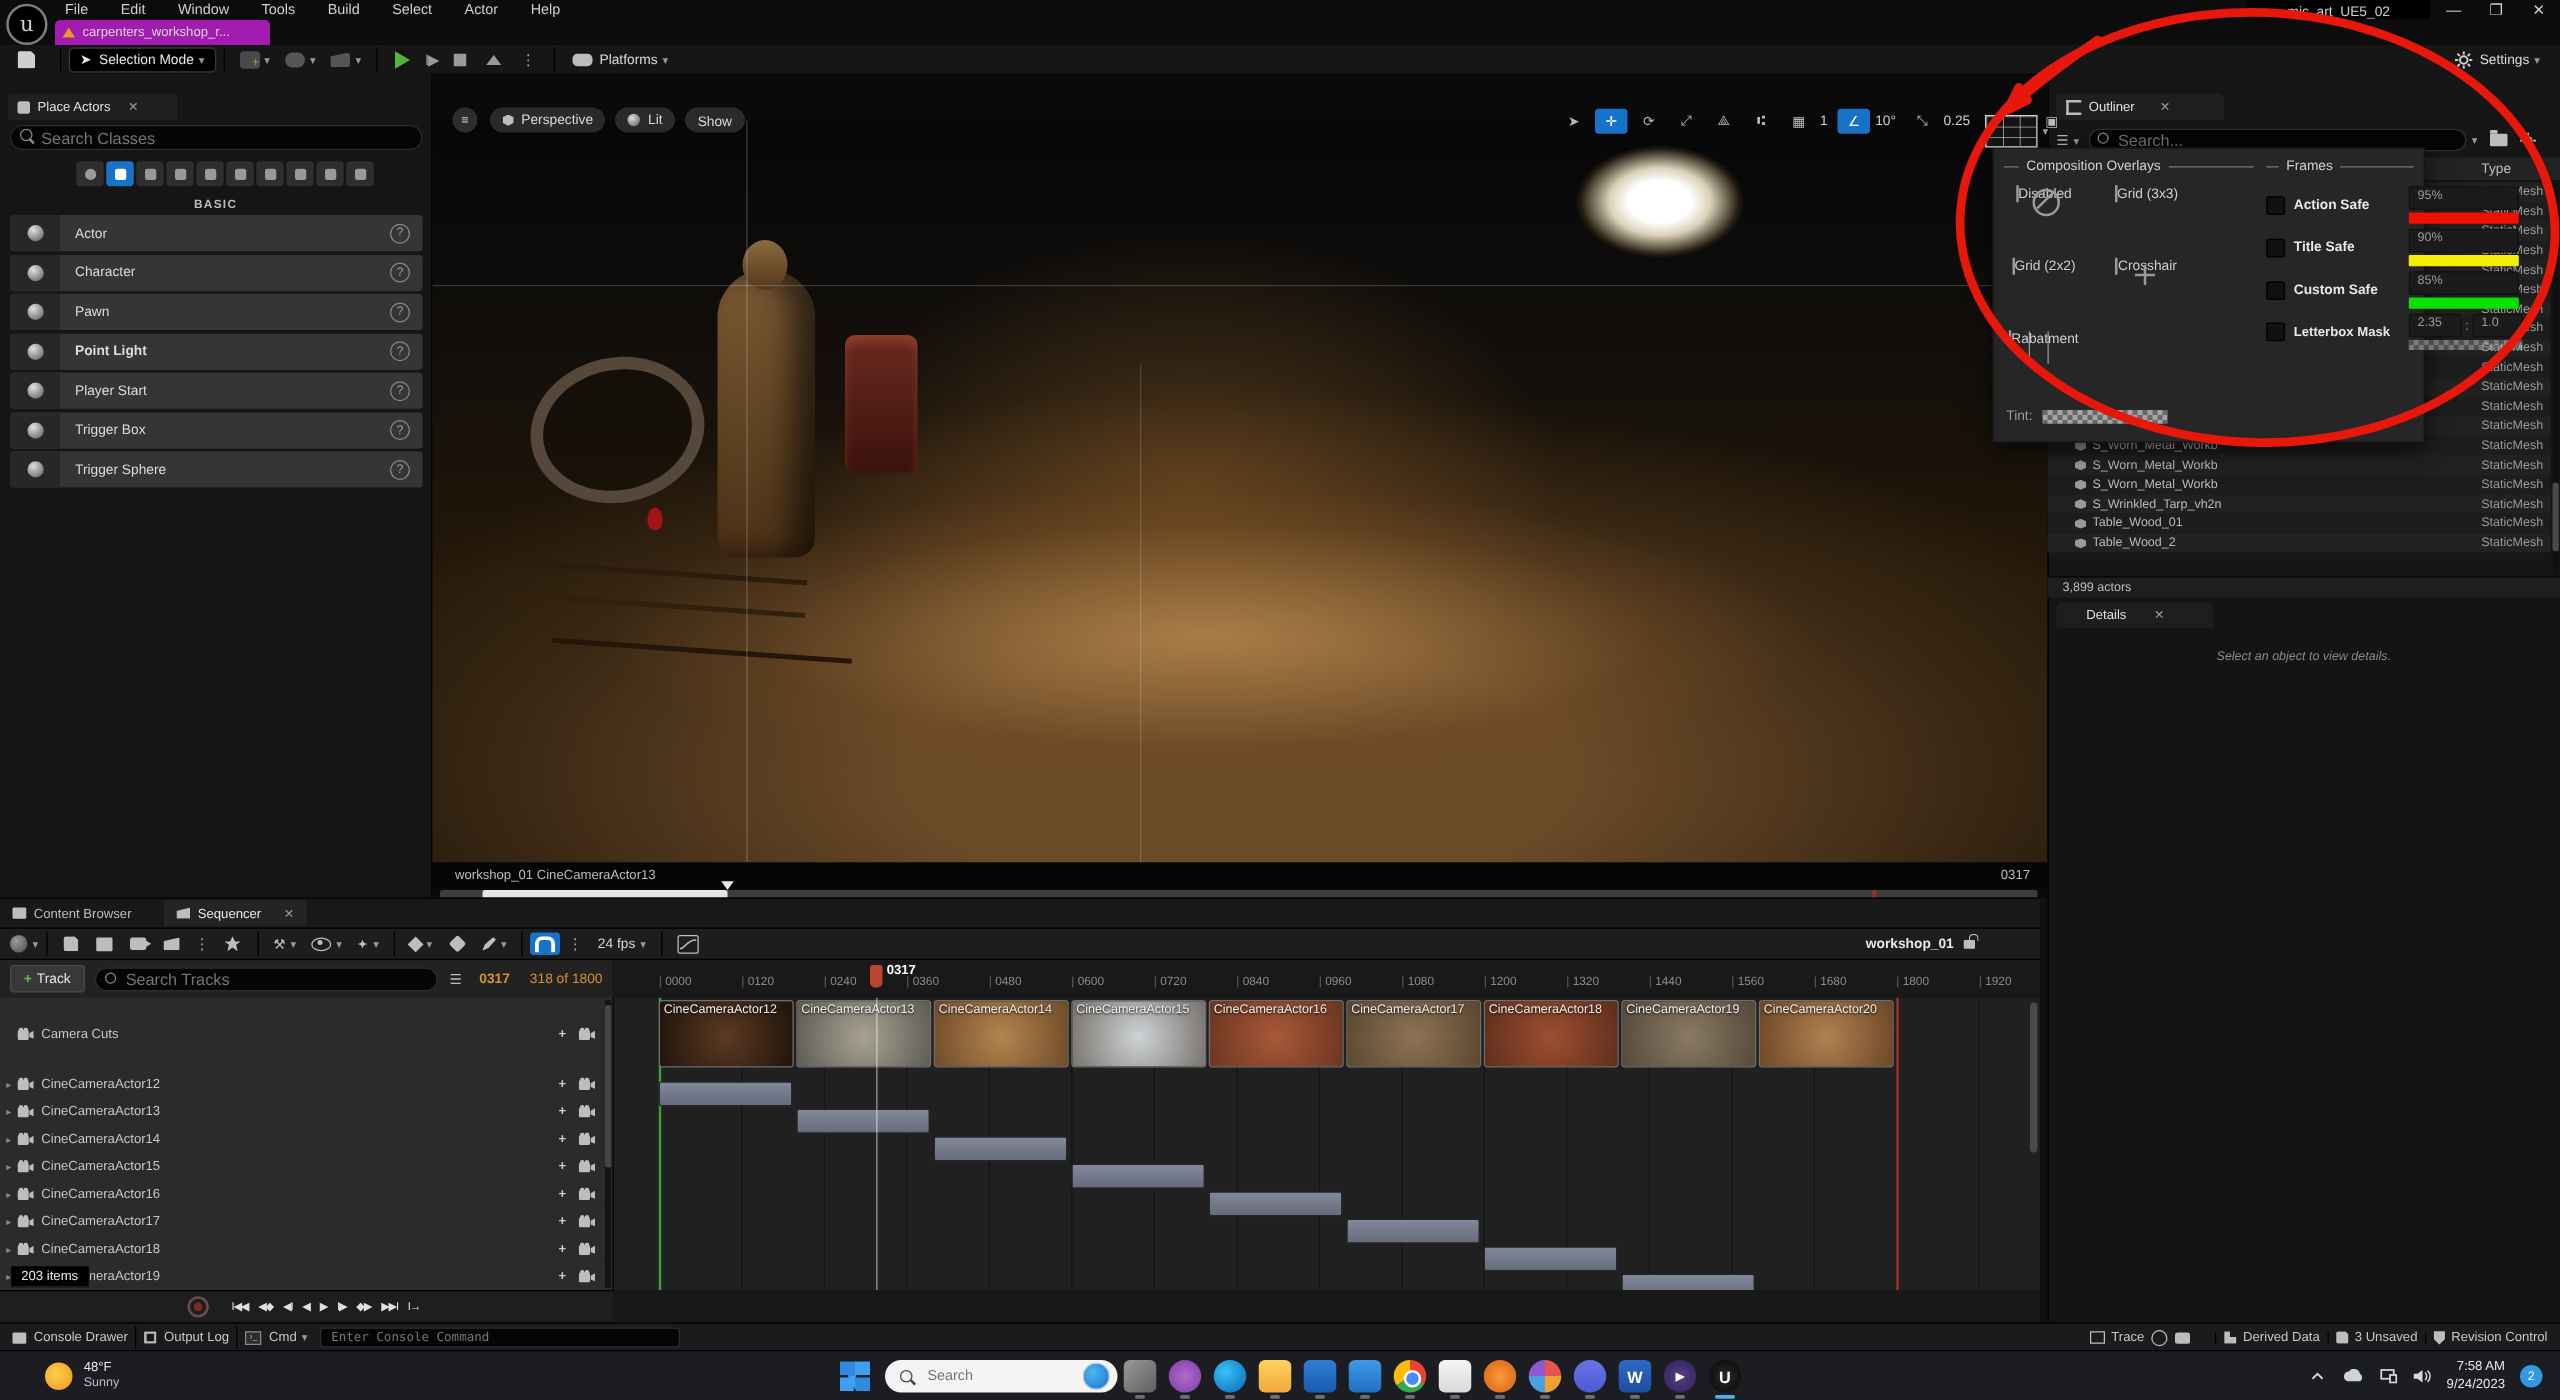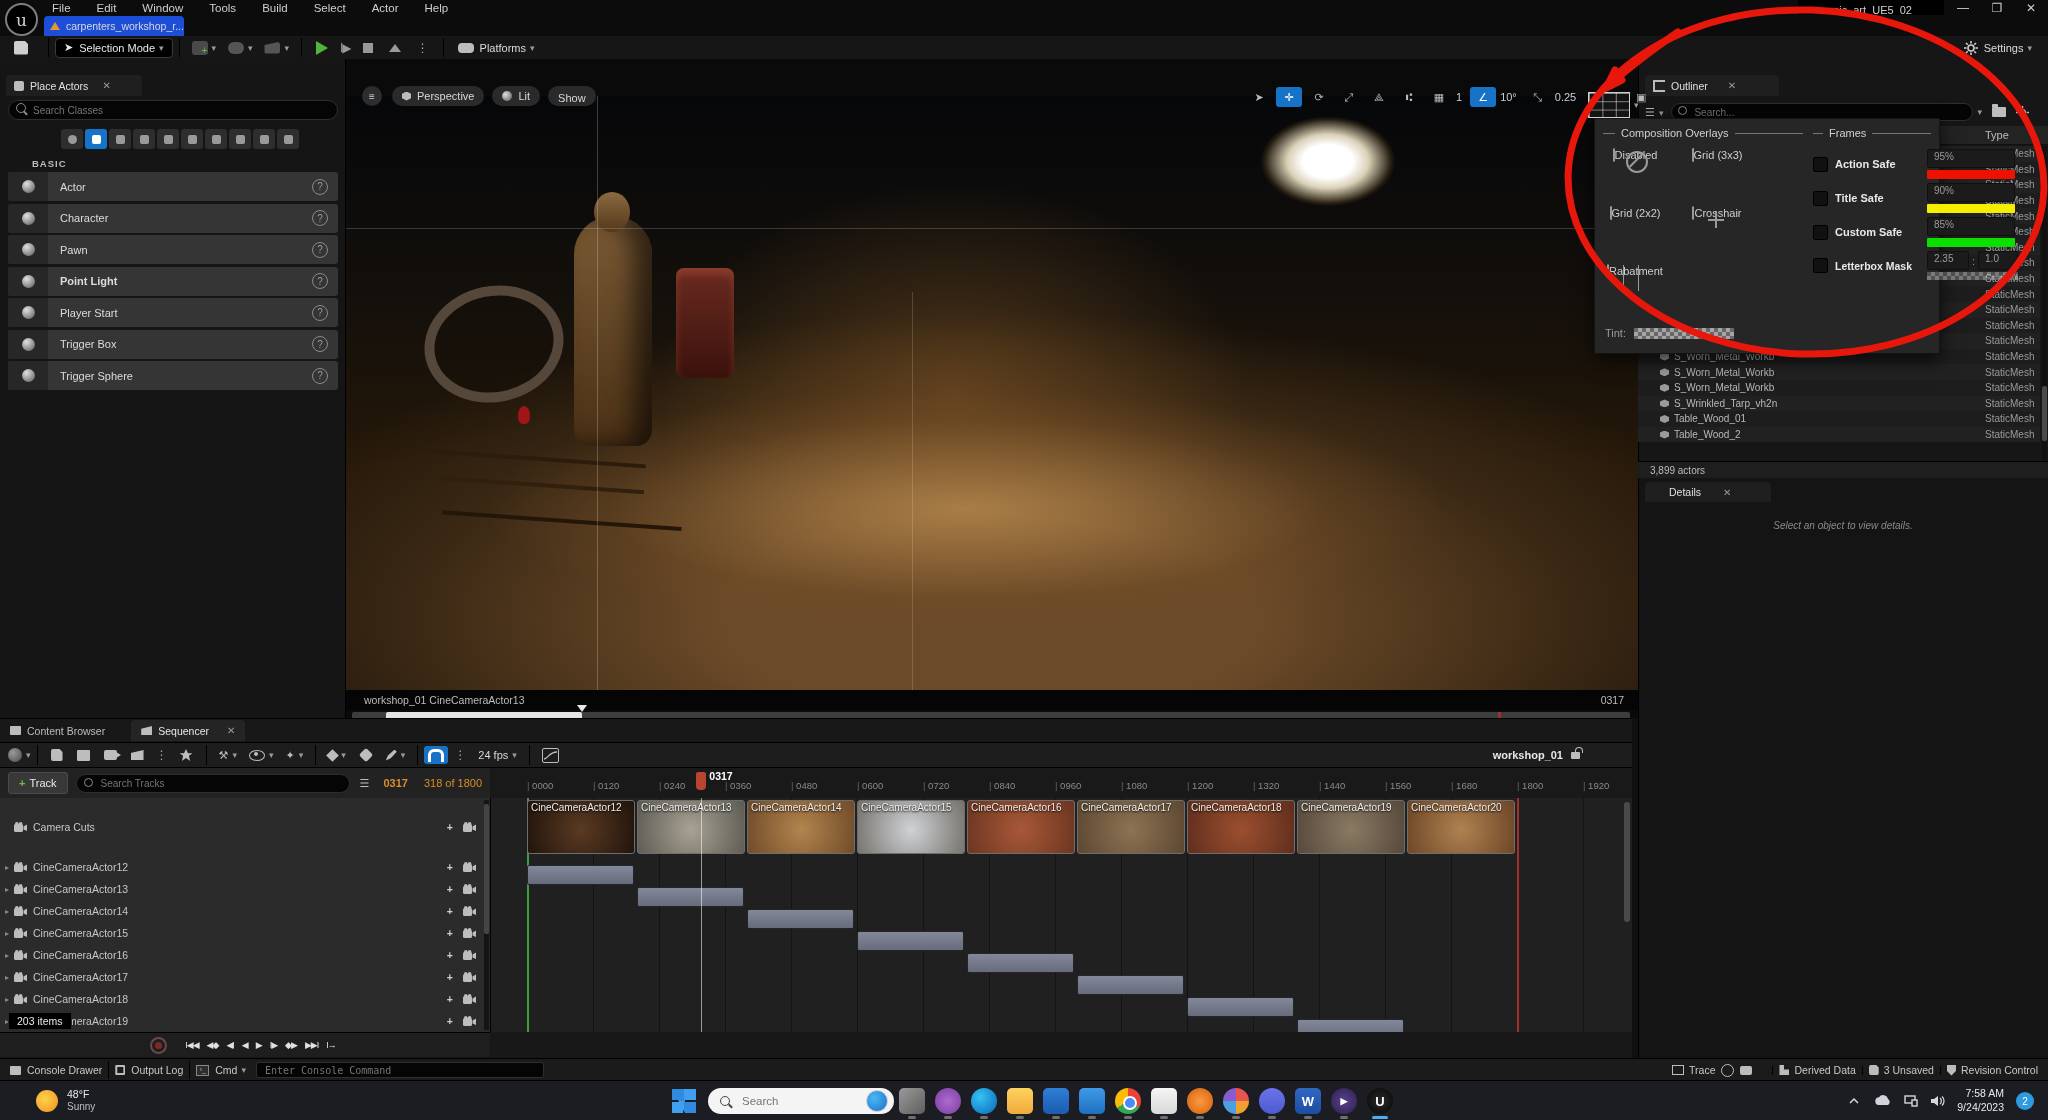--- a/index.html
+++ b/index.html
@@ -1,20 +1,20 @@
 <!DOCTYPE html>
 <html><head>
 <meta charset="utf-8">
 <style>
   html,body{margin:0;padding:0;background:#000;}
   #root{position:relative;width:2048px;height:1120px;background:#101010;font-family:"Liberation Sans",sans-serif;color:#c8c8c8;overflow:hidden;font-size:11px;}
   .abs{position:absolute;}
   .row{display:flex;align-items:center;}
   .pill{background:#2a2a2a;border-radius:10px;padding:2px 10px;color:#d8d8d8;}
-  input{background:#050505;border:1px solid #2e2e2e;border-radius:9px;color:#9a9a9a;font-family:"Liberation Sans",sans-serif;font-size:10px;outline:none;}
+  input{background:#050505;border:1px solid #2e2e2e;border-radius:9px;color:#9a9a9a;font-family:"Liberation Sans",sans-serif;font-size:13px;outline:none;}
   .chev{color:#9a9a9a;font-size:9px;margin-left:4px;}
   .kebab{color:#aaa;font-size:12px;letter-spacing:0;}
   .icn{display:inline-block;background:#3a3a3a;border-radius:3px;}
   .sep{width:1px;background:#000;align-self:stretch;margin:2px 6px;}
   .menuitem{color:#cfcfcf;font-size:11.5px;margin-right:26px;cursor:default;}
   .winbtn{color:#cfcfcf;width:34px;text-align:center;font-size:12px;}
   .tick{position:absolute;color:#8a8a8a;font-size:9.5px;}
   .thumb{position:absolute;border:1px solid #6e6e6e;border-radius:3px;box-sizing:border-box;overflow:hidden;}
   .thumb span{position:absolute;left:3px;top:1px;color:#eee;font-size:10px;text-shadow:0 1px 2px #000;white-space:nowrap;}
   .stairbar{position:absolute;height:20px;background:linear-gradient(#82879a,#676c7c);border:1px solid #23252b;border-radius:2px;box-sizing:border-box;}
@@ -50,21 +50,21 @@
   <div class="abs" style="left:1798px;top:0;width:146px;height:19px;background:#000;border-radius:0 0 4px 4px;display:flex;align-items:center;justify-content:center;">
     <span style="color:#d0d0d0;font-size:11px;">mic_art_UE5_02</span>
   </div>
   <div class="abs row" style="right:0;top:0;height:15px;">
     <span class="winbtn">—</span>
     <span class="winbtn">❐</span>
     <span class="winbtn">✕</span>
   </div>
 
   <div class="abs" style="left:0;top:15px;width:2048px;height:21px;background:#0c0c0c;"></div>
-  <div class="abs row" style="left:44px;top:16px;width:140px;height:20px;background:#1d4ed8;border-radius:4px 4px 0 0;padding-left:6px;box-sizing:border-box;">
+  <div class="abs row" style="left:44px;top:16px;width:172px;height:20px;background:#a21caf;border-radius:4px 4px 0 0;padding-left:6px;box-sizing:border-box;">
     <span style="width:0;height:0;border-left:5px solid transparent;border-right:5px solid transparent;border-bottom:8px solid #e8962e;margin-right:6px;"></span>
     <span style="font-size:10.5px;color:#d8d8d8;">carpenters_workshop_r...</span>
   </div>
 
   <div class="abs row" style="left:0;top:36px;width:2048px;height:23px;background:#161616;border-bottom:1px solid #000;">
     <span style="width:14px;height:14px;background:#cfcfcf;border-radius:2px;margin:0 14px;clip-path:polygon(0 0,75% 0,100% 25%,100% 100%,0 100%);"></span>
     <span class="sep"></span>
     <span class="row" style="background:#000;border:1px solid #3a3a3a;border-radius:4px;height:18px;padding:0 8px;">
       <span style="color:#e8e8e8;font-size:11px;margin-right:6px;">➤</span>
       <span style="color:#e8e8e8;">Selection Mode</span>
@@ -151,21 +151,21 @@
       <span style="width: 22px; height: 20px; border-radius: 3px; margin: 0px 1px; background: rgb(46, 46, 46); display: inline-flex; align-items: center; justify-content: center;">
         <span style="width: 9px; height: 9px; border-radius: 2px; background: rgb(154, 154, 154);"></span>
       </span>
       <span style="width: 22px; height: 20px; border-radius: 3px; margin: 0px 1px; background: rgb(46, 46, 46); display: inline-flex; align-items: center; justify-content: center;">
         <span style="width: 9px; height: 9px; border-radius: 2px; background: rgb(154, 154, 154);"></span>
       </span>
       <span style="width: 22px; height: 20px; border-radius: 3px; margin: 0px 1px; background: rgb(46, 46, 46); display: inline-flex; align-items: center; justify-content: center;">
         <span style="width: 9px; height: 9px; border-radius: 2px; background: rgb(154, 154, 154);"></span>
       </span>
     </div>
-  <div class="abs" style="left:0;top:158px;width:345px;font-size:9.5px;font-weight:bold;color:#bdbdbd;letter-spacing:1px;padding-left:32px;">BASIC</div>
+  <div class="abs" style="left:0;top:158px;width:345px;text-align:center;font-size:9.5px;font-weight:bold;color:#bdbdbd;letter-spacing:1px;">BASIC</div>
   <div id="pa-items"></div>
 
   <div class="abs" style="left:346px;top:59px;width:1292px;height:659px;background:#0a0a0a;"></div>
 
   <div class="abs" style="left:346px;top:96px;width:1292px;height:594px;overflow:hidden;background:
     radial-gradient(90px 60px at 76% 11%, #ffffff 0 28%, rgba(255,244,214,.85) 45%, rgba(120,90,40,.25) 70%, rgba(0,0,0,0) 75%),
     radial-gradient(420px 300px at 47% 50%, rgba(150,100,45,.45), rgba(0,0,0,0) 70%),
     radial-gradient(900px 340px at 50% 88%, #6b4a28 0 30%, #3a2814 65%, rgba(0,0,0,0) 90%),
     linear-gradient(#06070a 0%, #14100b 35%, #241708 62%, #1a1008 100%);">
 

